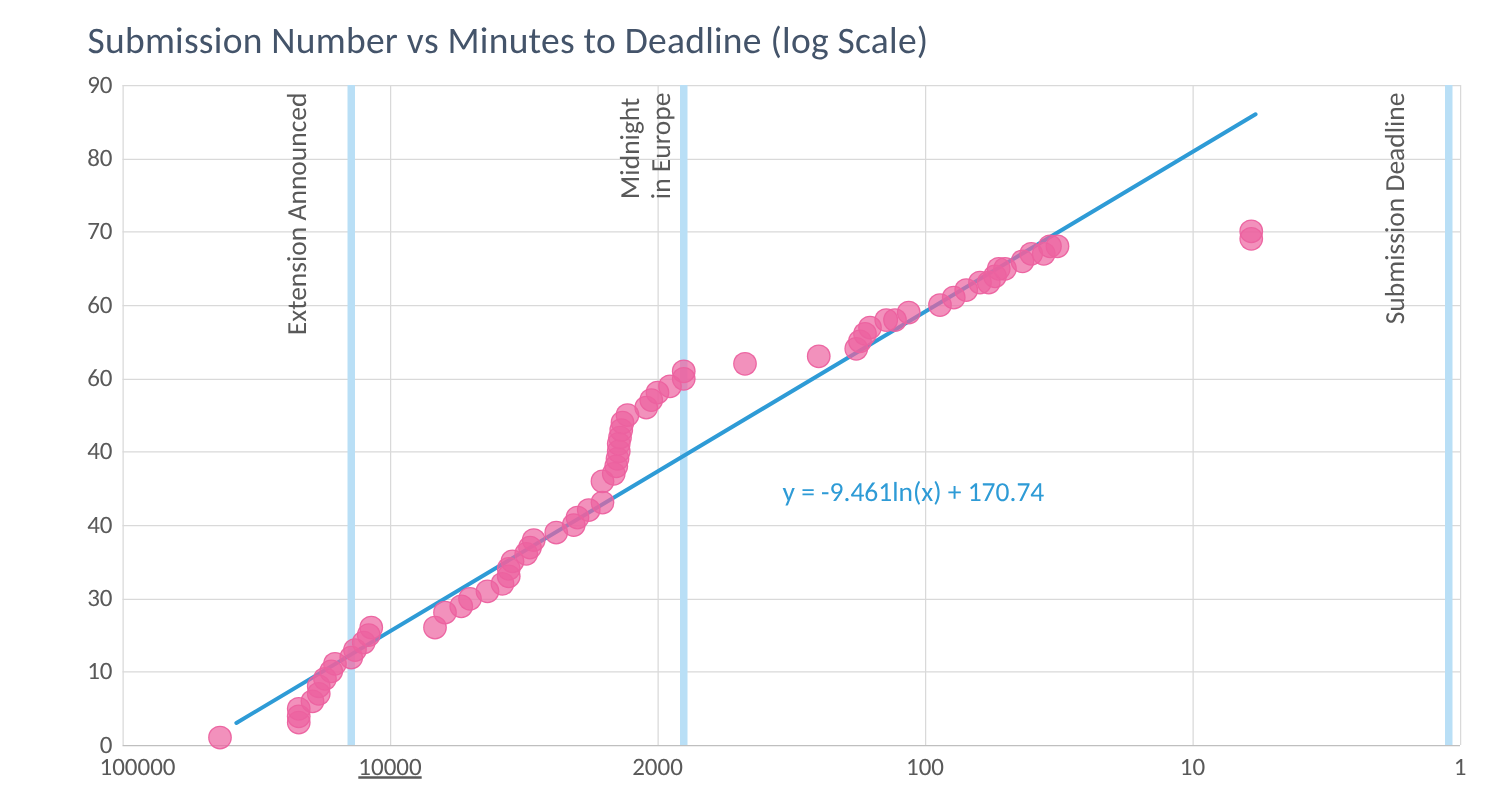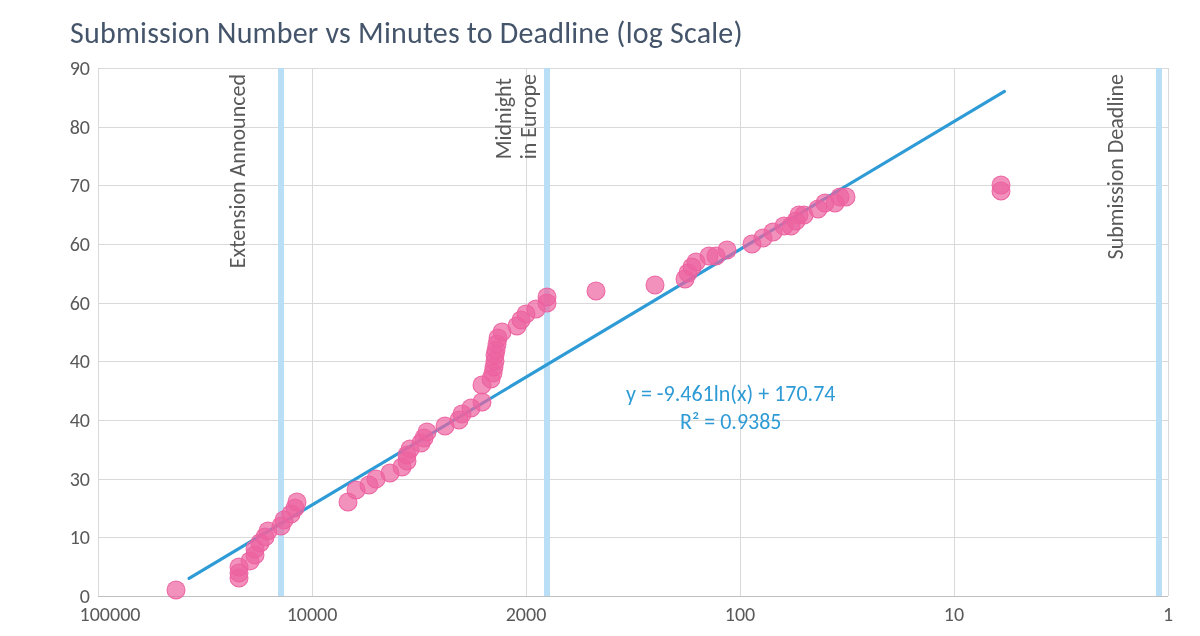--- a/index.html
+++ b/index.html
@@ -226,39 +226,38 @@
         <div class="point" style="left: 727.159px; top: 134.933px;"></div>
         <div class="point" style="left: 736.951px; top: 134.933px;"></div>
         <div class="point" style="left: 742.264px; top: 129.067px;"></div>
         <div class="point" style="left: 747.898px; top: 129.067px;"></div>
         <div class="point" style="left: 903.476px; top: 123.2px;"></div>
         <div class="point" style="left: 903.476px; top: 117.333px;"></div>
       </div>
 
     <div class="equation" id="equation" style="left:528px; top:312px;">
         <div>y = -9.461ln(x) + 170.74</div>
-        <div>R² = 0.9385</div>
       </div>
 
     <div id="y-labels">
         <div class="y-tick-label" style="top: 528px;">0</div>
         <div class="y-tick-label" style="top: 469.333px;">10</div>
         <div class="y-tick-label" style="top: 410.667px;">30</div>
         <div class="y-tick-label" style="top: 352px;">40</div>
         <div class="y-tick-label" style="top: 293.333px;">40</div>
         <div class="y-tick-label" style="top: 234.667px;">60</div>
         <div class="y-tick-label" style="top: 176px;">60</div>
         <div class="y-tick-label" style="top: 117.333px;">70</div>
         <div class="y-tick-label" style="top: 58.6667px;">80</div>
         <div class="y-tick-label" style="top: 0px;">90</div>
       </div>
 
     <div id="x-labels">
         <div class="x-tick-label" style="left: 12px;">100000</div>
-        <div class="x-tick-label" style="left: 214px;">10000</div>
+        <div class="x-tick-label" style="left: 214px; text-decoration: underline;">10000</div>
         <div class="x-tick-label" style="left: 428px;">2000</div>
         <div class="x-tick-label" style="left: 642px;">100</div>
         <div class="x-tick-label" style="left: 856px;">10</div>
         <div class="x-tick-label" style="left: 1070px;">1</div>
       </div>
 
   </div>
 
 </div>
 

